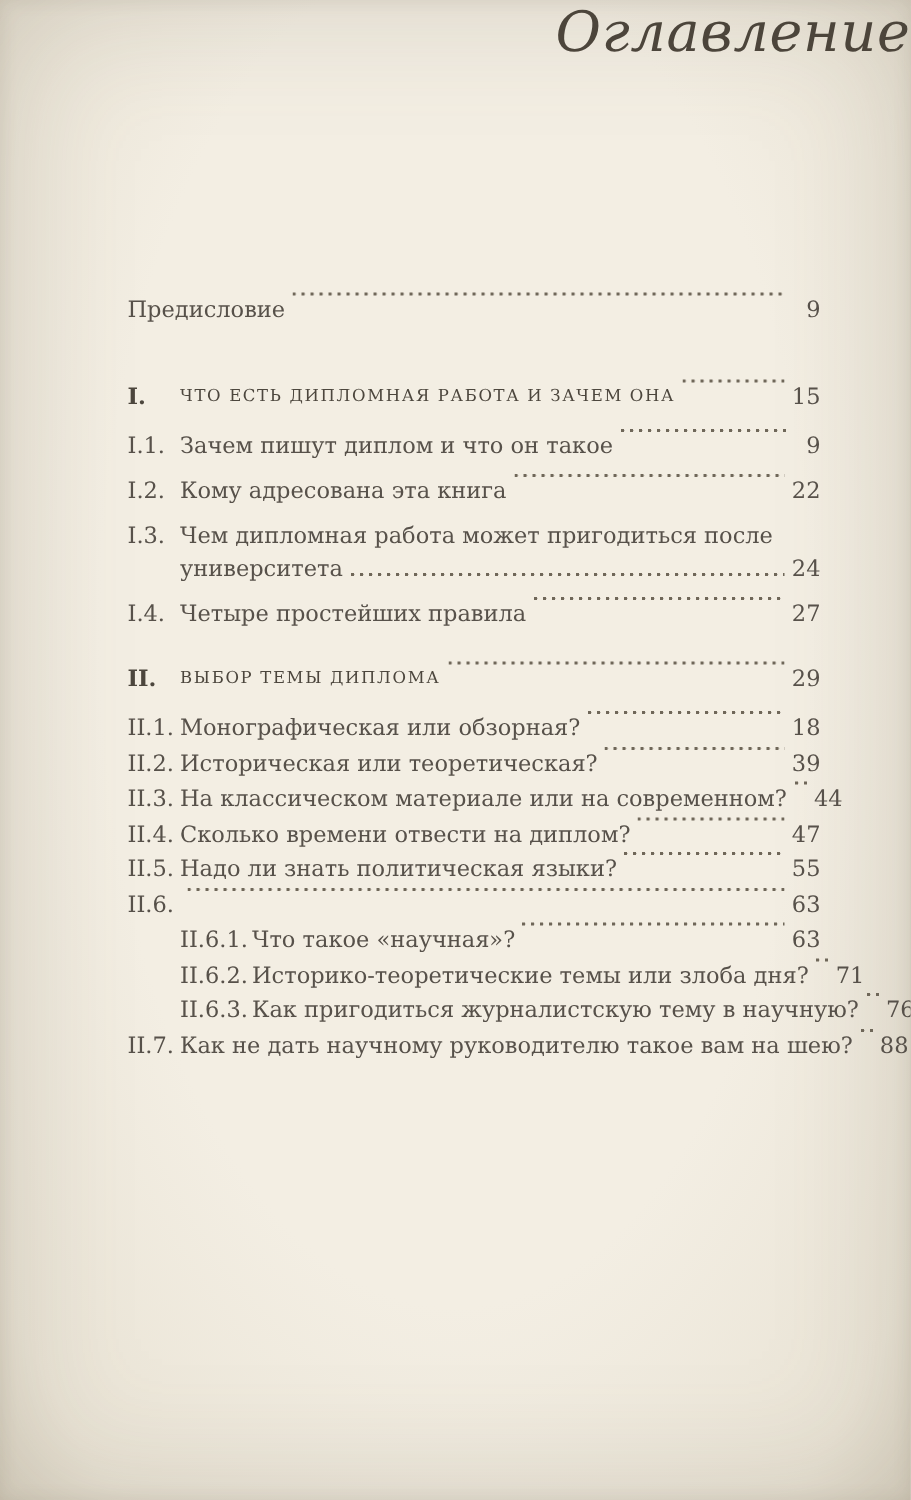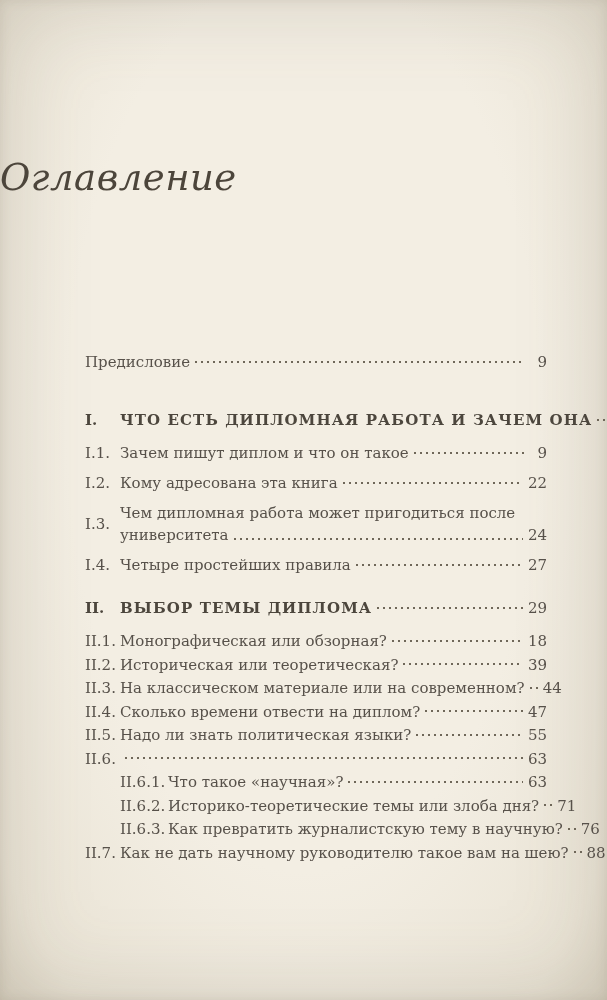--- a/index.html
+++ b/index.html
@@ -18,36 +18,35 @@
     width: 607px;
     height: 1000px;
     background: radial-gradient(ellipse at 50% 42%, #f3eee3 55%, #eae4d6 88%, #e0d9c9 100%);
     box-shadow:
       inset 0 0 90px rgba(110, 98, 80, 0.22),
       inset 0 0 12px rgba(110, 98, 80, 0.14);
     box-sizing: border-box;
   }
   .title {
     margin: 0;
-    padding-top: 156px;
-    text-align: left;
+    text-align: right;
     font-style: italic;
     font-weight: 500;
     font-size: 37px;
     letter-spacing: 0.5px;
     color: #4c453b;
   }
   .toc {
     margin: 152px 60px 0 85px;
     color: #57514a;
     font-size: 15px;
   }
   .row {
     display: flex;
-    align-items: center;
+    align-items: flex-start;
     line-height: 22px;
   }
   .row .num {
     flex: 0 0 35px;
     color: #57514a;
   }
   .row .label {
     white-space: nowrap;
   }
   .dots {
@@ -65,22 +64,22 @@
     text-align: right;
     color: #57514a;
   }
   .preface {
     margin-bottom: 36px;
   }
   .chapter {
     margin: 21px 0 11px 0;
   }
   .chapter .label {
-    font-weight: 700;
-    font-size: 15px;
+    font-weight: 400;
+    font-size: 11px;
     letter-spacing: 1.1px;
     color: #4c463d;
   }
   .chapter .num {
     font-weight: 700;
     color: #4c463d;
   }
   .s1 {
     margin-bottom: 8px;
   }
@@ -214,21 +213,21 @@
 
     <div class="row s2 subsub">
       <span class="num">II.6.2.</span>
       <span class="label">Историко-теоретические темы или злоба дня?</span>
       <span class="dots"></span>
       <span class="pg">71</span>
     </div>
 
     <div class="row s2 subsub">
       <span class="num">II.6.3.</span>
-      <span class="label">Как превратить журналистскую тему в научную?</span>
+      <span class="label">Как пригодиться журналистскую тему в научную?</span>
       <span class="dots"></span>
       <span class="pg">76</span>
     </div>
 
     <div class="row s2">
       <span class="num">II.7.</span>
       <span class="label">Как не дать научному руководителю такое вам на шею?</span>
       <span class="dots"></span>
       <span class="pg">88</span>
     </div>

